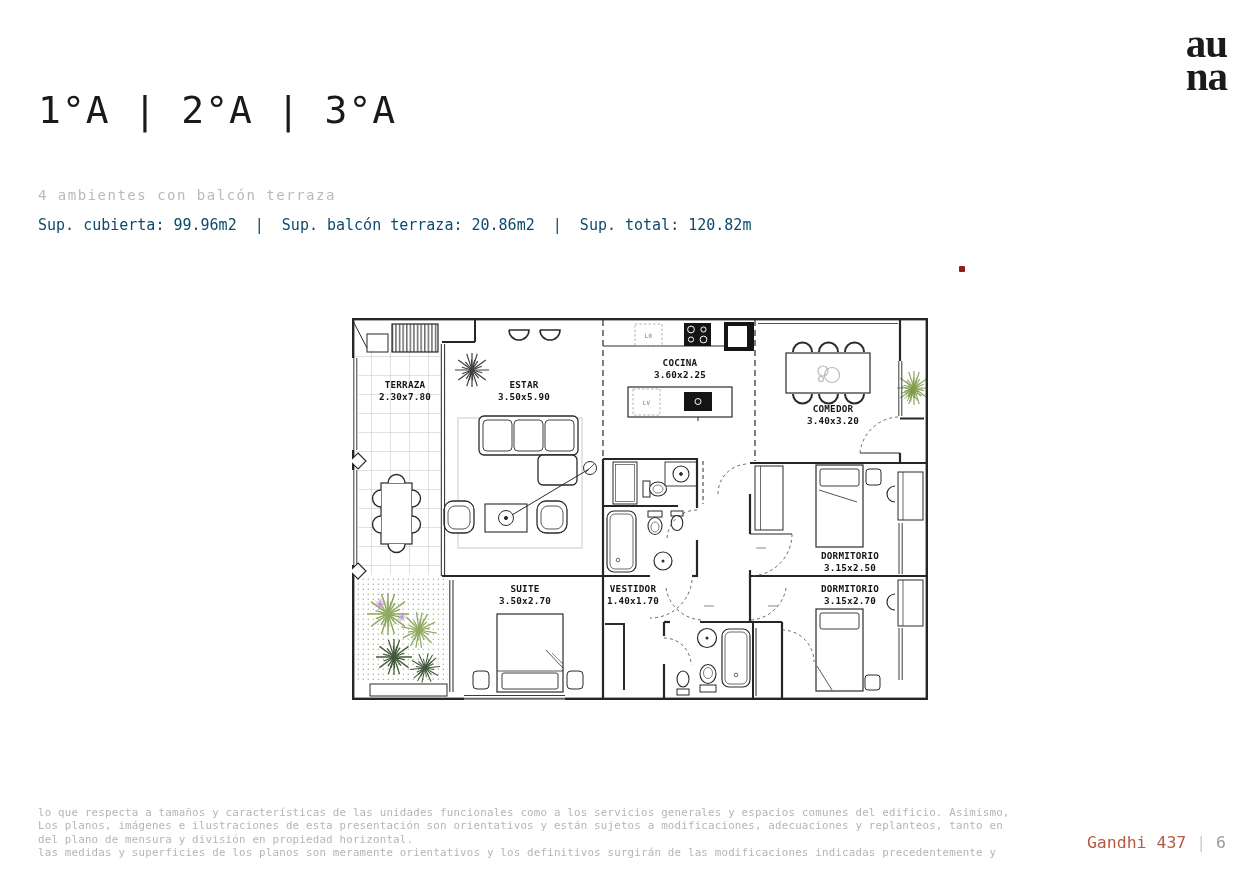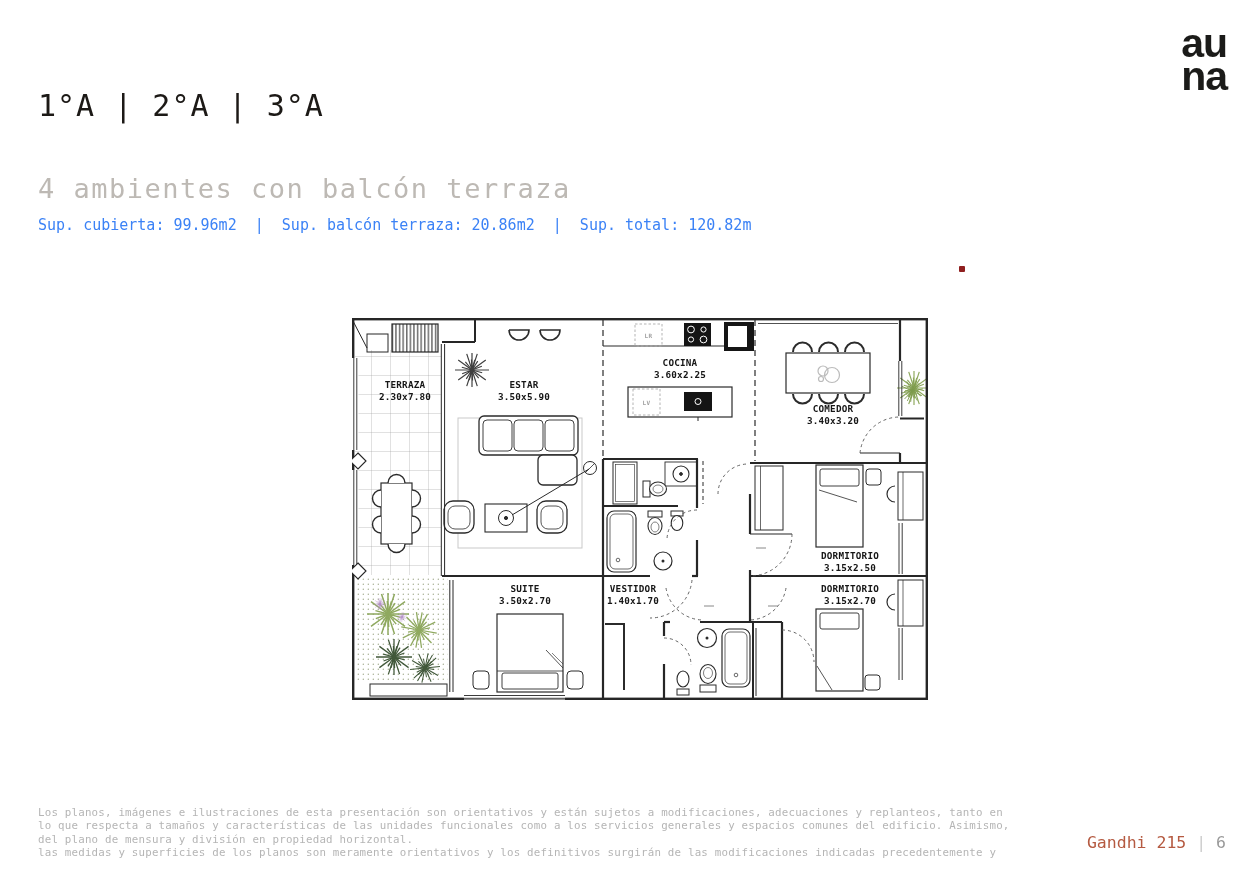--- a/index.html
+++ b/index.html
@@ -1,22 +1,22 @@
 <!DOCTYPE html>
 <html><head>
 <meta charset="utf-8">
 <style>
   * { margin:0; padding:0; box-sizing:border-box; }
   html,body { width:1257px; height:885px; background:#ffffff; overflow:hidden;
     font-family:"DejaVu Sans Mono","Liberation Mono",monospace; }
   .abs { position:absolute; }
-  .title { left:38px; top:88px; font-size:30px; font-weight:500; color:#1c1916; letter-spacing:1px; white-space:pre; }
-  .subtitle { left:38px; top:173px; font-size:27px; color:#bdb9b4; letter-spacing:1.5px; white-space:pre; }
-  .supline { left:38px; top:216px; font-size:15px; color:#3b82f6; white-space:pre; }
-  .logo { top:27px; right:30px; text-align:right; font-family:Liberation Sans, sans-serif;
+  .title { left:38px; top:88px; font-size:38px; font-weight:500; color:#1c1916; letter-spacing:1px; white-space:pre; }
+  .subtitle { left:38px; top:187px; font-size:14px; color:#bdb9b4; letter-spacing:1.5px; white-space:pre; }
+  .supline { left:38px; top:216px; font-size:15px; color:#0c4a6e; white-space:pre; }
+  .logo { top:27px; right:30px; text-align:right; font-family:Liberation Serif, serif;
           font-weight:800; font-size:41px; line-height:0.8; color:#1b1b19; letter-spacing:-1px; }
   .red-dot { left:959px; top:266px; width:6px; height:6px; background:#8f1f1f; border-radius:1px; }
   .plan-wrap { left:352px; top:318px; width:576px; height:382px; }
   .disclaimer { left:38px; top:806px; font-size:10.8px; line-height:13.4px; color:#b5b5b5; letter-spacing:0.2px; }
   .footer-right { top:833px; right:31px; font-size:16.5px; white-space:pre; }
   .footer-project { color:#b55a41; }
   .footer-sep { color:#cccccc; }
   .footer-page { color:#9a9a9a; }
   .plab { font:700 9.3px "DejaVu Sans Mono",monospace; fill:#161616; letter-spacing:0.2px; }
   .alab { font:700 6px "DejaVu Sans Mono",monospace; fill:#a0a0a0; letter-spacing:0.3px; }
@@ -337,19 +337,19 @@
   <text class="plab" text-anchor="middle" x="173" y="274">SUITE</text>
   <text class="plab" text-anchor="middle" x="173" y="286">3.50x2.70</text>
   <text class="plab" text-anchor="middle" x="281" y="274">VESTIDOR</text>
   <text class="plab" text-anchor="middle" x="281" y="286">1.40x1.70</text>
   <text class="alab" text-anchor="middle" x="296.5" y="19.5">LR</text>
   <text class="alab" text-anchor="middle" x="294.5" y="86.5">LV</text>
 </svg>
 </div>
 
 <div class="abs disclaimer">
+  <div>lo que respecta a tamaños y características de las unidades funcionales como a los servicios generales y espacios comunes del edificio. Asimismo,</div>
   <div>Los planos, imágenes e ilustraciones de esta presentación son orientativos y están sujetos a modificaciones, adecuaciones y replanteos, tanto en</div>
-  <div>lo que respecta a tamaños y características de las unidades funcionales como a los servicios generales y espacios comunes del edificio. Asimismo,</div>
   <div>del plano de mensura y división en propiedad horizontal.</div>
   <div>las medidas y superficies de los planos son meramente orientativos y los definitivos surgirán de las modificaciones indicadas precedentemente y</div>
 </div>
 
-<div class="abs footer-right"><span class="footer-project">Gandhi 215</span><span> </span><span class="footer-sep">|</span><span> </span><span class="footer-page">6</span></div>
+<div class="abs footer-right"><span class="footer-project">Gandhi 437</span><span> </span><span class="footer-sep">|</span><span> </span><span class="footer-page">6</span></div>
 
 </body></html>

